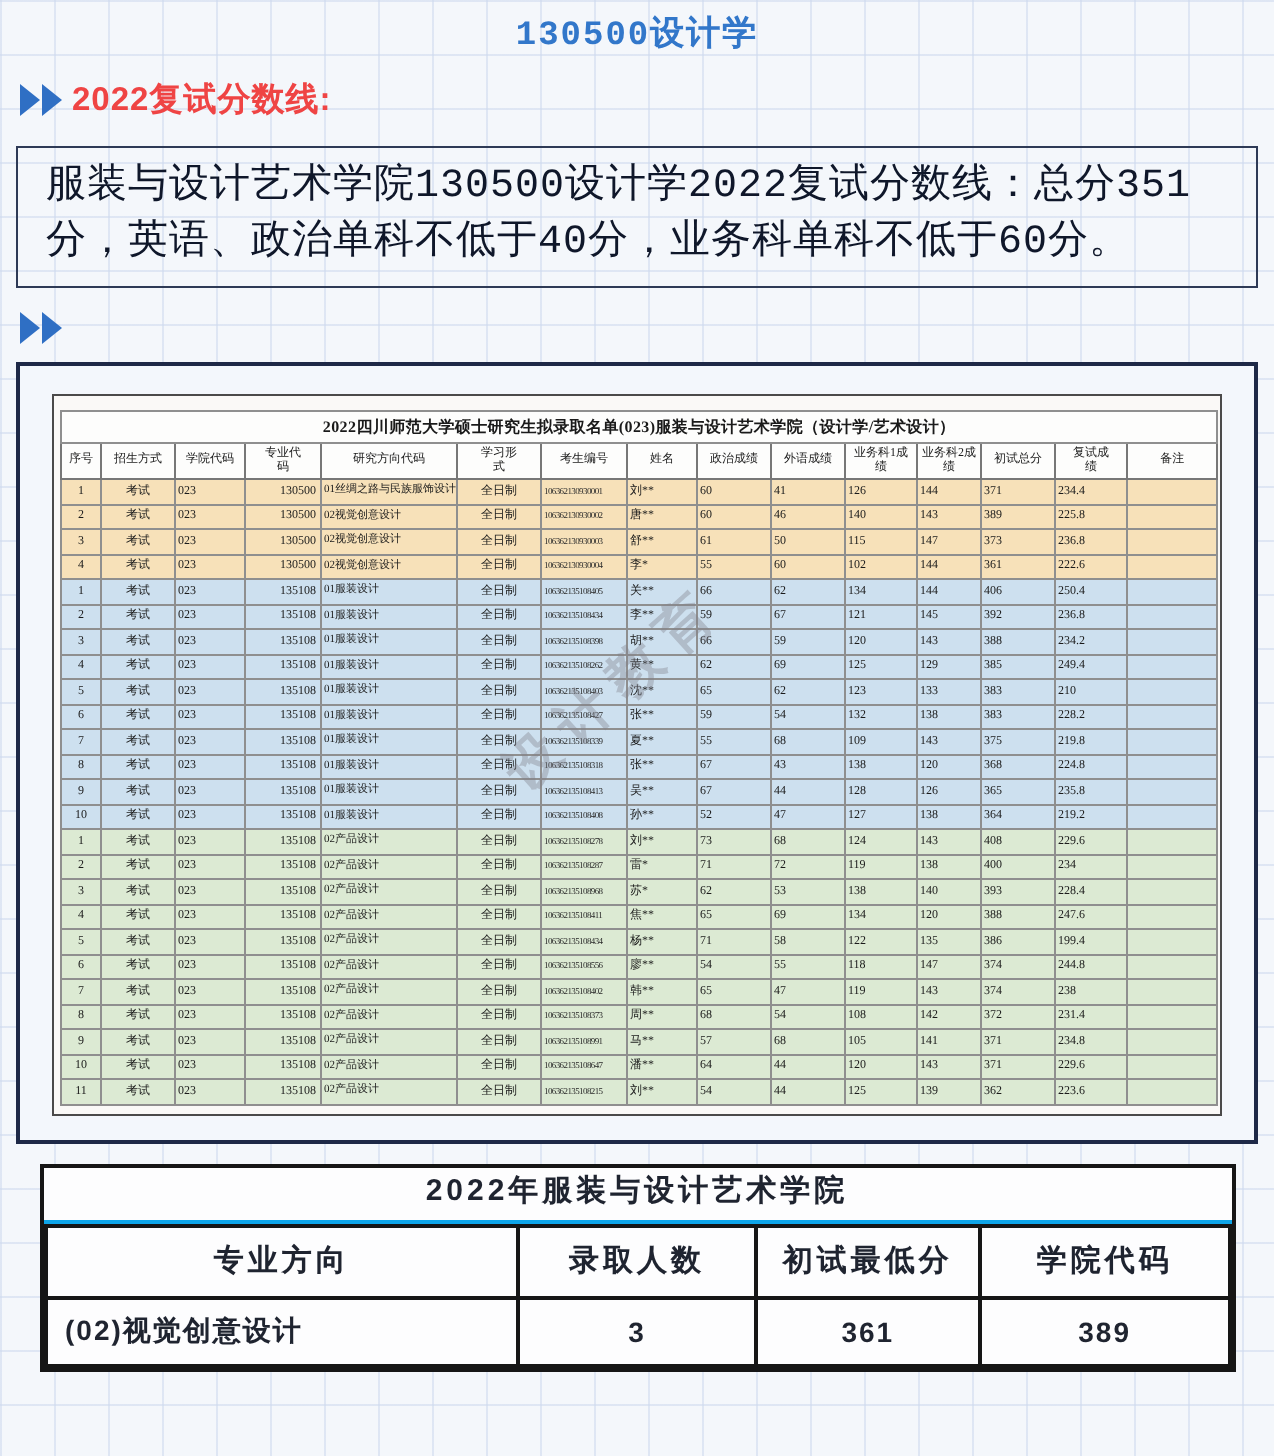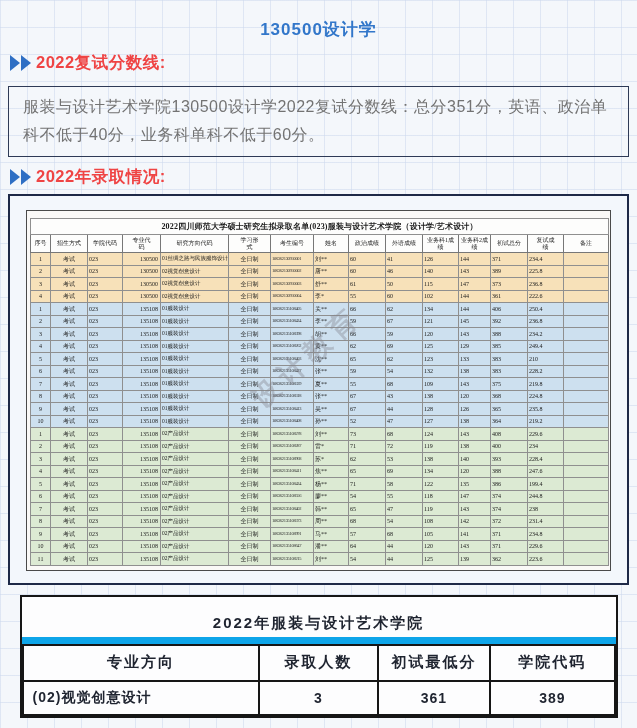--- a/index.html
+++ b/index.html
@@ -8,38 +8,39 @@
     font-family:"Liberation Sans","DejaVu Sans",sans-serif;
     background-color:#f4f7fb;
     background-image:
       linear-gradient(rgba(205,217,238,.55) 1px, transparent 1px),
       linear-gradient(90deg, rgba(205,217,238,.55) 1px, transparent 1px);
     background-size:27px 27px;
     color:#2e3751;
   }
   
   .page-title{
-    margin:11px;padding:8px 0 0;text-align:center;
+    margin:0;padding:8px 0 0;text-align:center;
     font-size:17px;line-height:22px;font-weight:bold;color:#3277ca;
     letter-spacing:1px;
+    font-family:Liberation Mono, monospace;
   }
   
   .sec{display:flex;align-items:center;margin:9px 10px 4px;height:22px;}
   .arrows{display:inline-flex;align-items:center;margin-right:4px;}
   .arrows i{display:inline-block;width:0;height:0;
     border-top:8px solid transparent;border-bottom:8px solid transparent;
     border-left:10px solid #2f6fc4;margin-right:1px;}
   .sec-label{font-size:16.5px;font-weight:bold;color:#ef4444;letter-spacing:.5px;}
   
   .notice{
     margin:12px 8px 0;border:1.5px solid #2e3a56;
     padding:6px 14px 7px;
   }
-  .notice p{margin:0;font-size:16px;line-height:28px;color:#737373;
-    letter-spacing:.5px;font-weight:500;}
+  .notice p{margin:0;font-size:20px;line-height:28px;color:#0f172a;
+    letter-spacing:.5px;font-weight:500;font-family:Liberation Mono, monospace;}
   
   .records{
     margin:6px 8px 0;border:2px solid #1e2947;background:#f3f7fc;
     padding:14px 0 12px;
   }
   .shot{
     position:relative;width:585px;margin:0 auto;background:#faf9f7;
     border:1px solid #4a4a4a;padding:7px 3px 4px;box-sizing:border-box;
   }
   table.excel{
@@ -73,21 +74,21 @@
     font-size:27px;font-weight:bold;letter-spacing:7px;
     color:rgba(128,128,140,.38);pointer-events:none;white-space:nowrap;
   }
   
   .summary{
     width:598px;margin:10px auto 0;border:2px solid #161616;background:#fdfdfe;
     box-sizing:border-box;color:#1f2430;
   }
   .summary-title{
     text-align:center;font-weight:bold;font-size:15px;line-height:23px;
-    padding:14px 0 3px;border-bottom:7px solid #0ea5e9;letter-spacing:2px;
+    padding:0 0 3px;border-bottom:2px solid #0ea5e9;letter-spacing:2px;
   }
   table.sum{width:100%;border-collapse:collapse;table-layout:fixed;}
   table.sum th,table.sum td{border:2px solid #161616;}
   table.sum th{height:32px;font-size:15px;font-weight:bold;letter-spacing:2px;}
   table.sum td{height:30px;font-size:14px;font-weight:600;text-align:center;letter-spacing:1px;}
   table.sum td:first-child{text-align:left;padding-left:9px;}
   col.s1{width:40%}col.s2{width:20%}col.s3{width:19%}col.s4{width:21%}
 </style>
 </head>
 <body>
@@ -104,21 +105,20 @@
 
 <div class="notice">
   <p>服装与设计艺术学院130500设计学2022复试分数线：总分351分，英语、政治单科不低于40分，业务科单科不低于60分。</p>
 </div>
 
 <div class="sec">
   <span class="arrows">
       <i></i>
       <i></i>
     </span>
-  <span class="sec-label">2022年录取情况:</span>
 </div>
 
 <div class="records">
   <div class="shot">
     <table class="excel">
       <colgroup>
         <col class="w1">
           <col class="w2">
           <col class="w3">
           <col class="w4">

